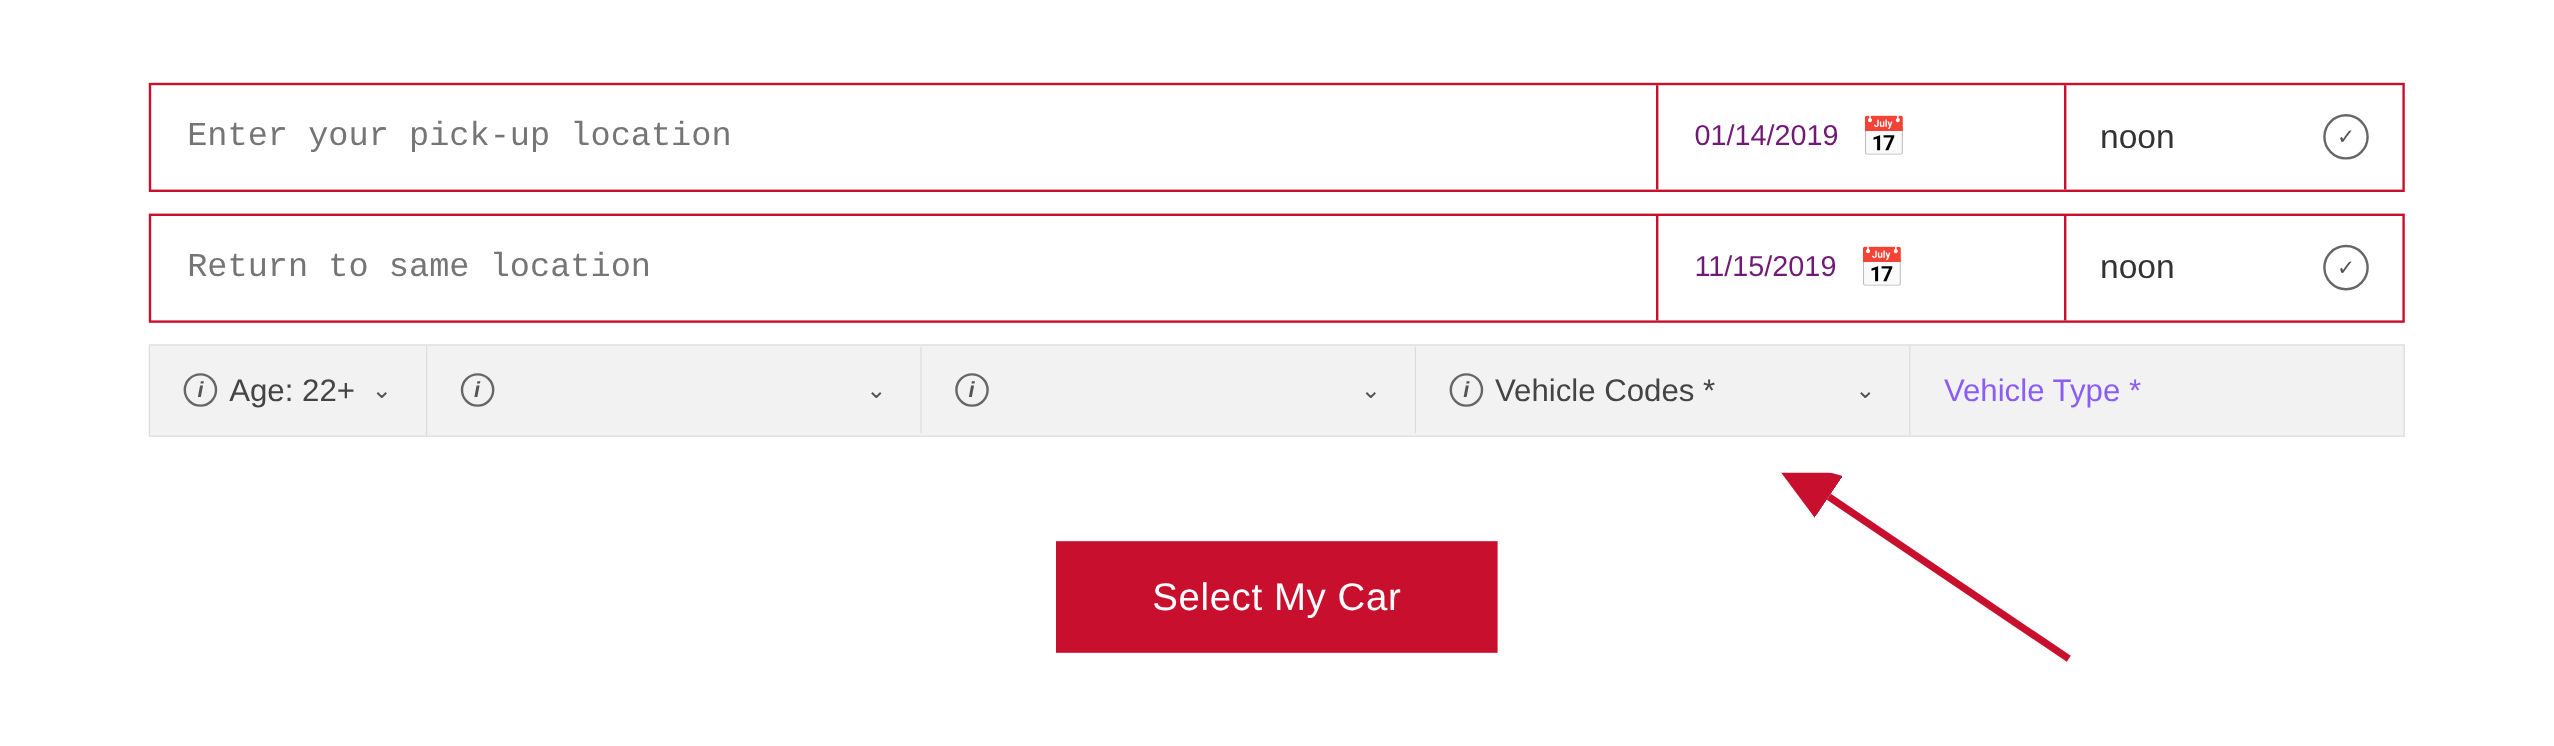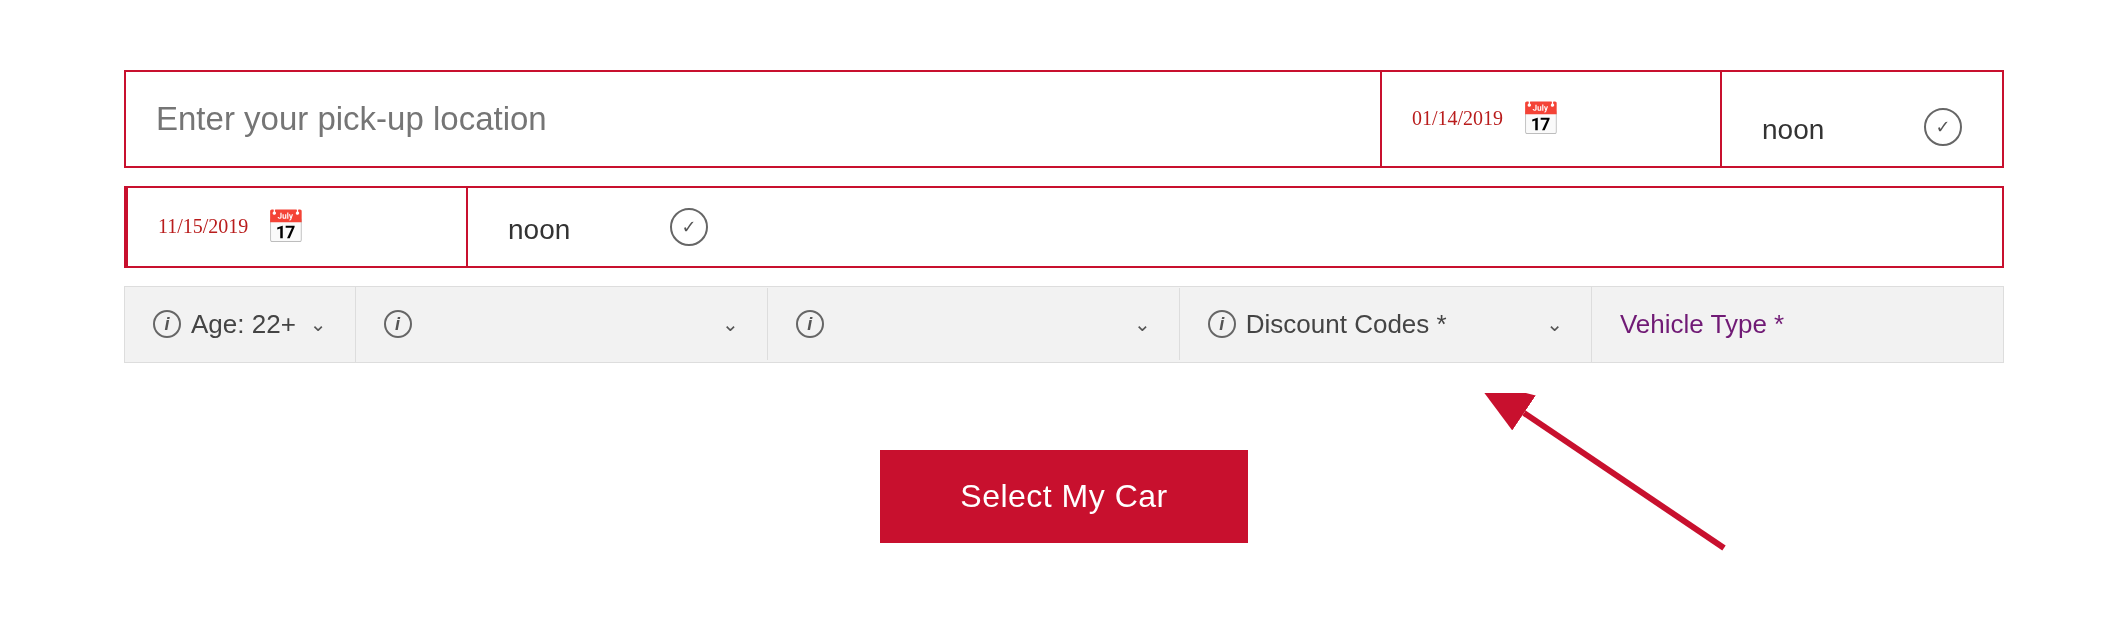--- a/index.html
+++ b/index.html
@@ -24,56 +24,56 @@
       display: flex;
       align-items: stretch;
       border: 2px solid #c8102e;
       margin-bottom: 18px;
       background: #fff;
     }
 
     .field-location {
       flex: 1;
       padding: 28px 30px;
-      font-size: 33px;
+      font-size: 28px;
       color: #888;
       border: none;
       outline: none;
       background: transparent;
+      font-family: Liberation Mono, monospace;
     }
 
     .field-divider {
       width: 2px;
       background: #c8102e;
     }
 
     .field-date-wrap {
       display: flex;
       align-items: center;
       padding: 20px 30px;
       gap: 18px;
       min-width: 340px;
       border-right: 2px solid #c8102e;
     }
 
     .field-date-text {
-      font-size: 20px;
-      color: #b91c1c;
-      font-family: Liberation Serif, serif;
+      font-size: 24px;
+      color: #701a75;
     }
 
     .calendar-icon {
       font-size: 32px;
       color: #555;
     }
 
     .field-time-wrap {
       display: flex;
-      align-items: flex-end;
-      padding: 20px 40px;
+      align-items: center;
+      padding: 20px 28px;
       gap: 18px;
       min-width: 280px;
     }
 
     .field-time-text {
       font-size: 28px;
       color: #333;
     }
 
     .chevron-circle {
@@ -130,21 +130,21 @@
       font-size: 20px;
       color: #555;
       margin-left: 4px;
     }
 
     .filter-item.wide {
       flex: 1;
     }
 
     .filter-item.vehicle-type {
-      color: #701a75;
+      color: #8b5cf6;
       border-right: none;
       flex: 1;
     }
 
     
     .annotation-area {
       position: relative;
       height: 160px;
       display: flex;
       justify-content: flex-start;
@@ -185,20 +185,21 @@
       <span class="field-date-text">01/14/2019</span>
       <span class="calendar-icon">📅</span>
     </div>
     <div class="field-time-wrap">
       <span class="field-time-text">noon</span>
       <div class="chevron-circle">✓</div>
     </div>
   </div>
 
   <div class="row-field">
+    <input class="field-location" type="text" placeholder="Return to same location" style="">
     <div class="field-divider"></div>
     <div class="field-date-wrap">
       <span class="field-date-text">11/15/2019</span>
       <span class="calendar-icon">📅</span>
     </div>
     <div class="field-time-wrap">
       <span class="field-time-text">noon</span>
       <div class="chevron-circle">✓</div>
     </div>
   </div>
@@ -216,21 +217,21 @@
       <span class="chevron-down" style="margin-left:auto;">⌄</span>
     </div>
 
     <div class="filter-item wide">
       <div class="info-icon">i</div>
       <span class="chevron-down" style="margin-left:auto;">⌄</span>
     </div>
 
     <div class="filter-item wide">
       <div class="info-icon">i</div>
-      <span>Discount Codes *</span>
+      <span>Vehicle Codes *</span>
       <span class="chevron-down" style="margin-left:auto;">⌄</span>
     </div>
 
     <div class="filter-item vehicle-type">
       <span>Vehicle Type *</span>
     </div>
 
   </div>
 
   <div class="annotation-area">

